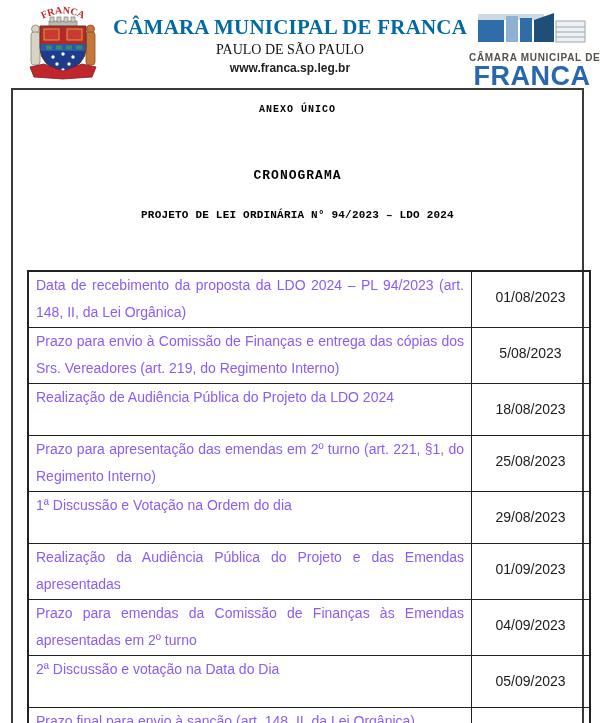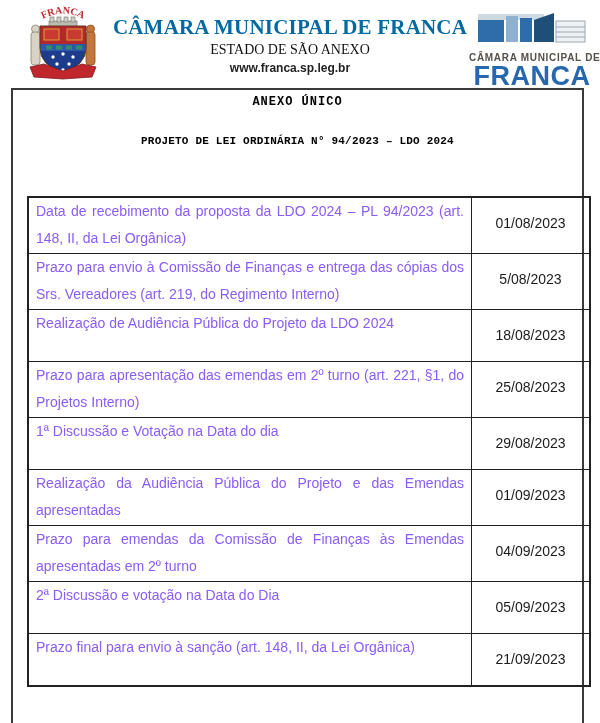--- a/index.html
+++ b/index.html
@@ -17,21 +17,21 @@
   .head-logo{position:absolute;right:5px;top:8px;width:126px;text-align:center;}
   .logo-art{display:block;margin:0 auto;}
   .logo-caption{font-size:10px;letter-spacing:.7px;color:#55504a;margin-top:2px;font-weight:bold;white-space:nowrap;}
   .logo-wordmark{font-size:27px;font-weight:bold;color:#2767ae;letter-spacing:.5px;line-height:1.02;}
 
   
   .doc-box{position:absolute;left:11px;top:88px;width:573px;height:640px;
            border:2px solid #3a3a3a;border-bottom:none;box-sizing:border-box;}
   .mono-title{font-family:"Liberation Mono","DejaVu Sans Mono",monospace;font-weight:bold;
               text-align:center;color:#000;}
-  .annex-title{margin-top:5px;font-size:12px;letter-spacing:1px;}
+  .annex-title{margin-top:14px;font-size:10px;letter-spacing:1px;}
   .schedule-title{margin-top:53px;font-size:13px;letter-spacing:1px;}
   .subject-title{margin-top:26px;font-size:11px;letter-spacing:.2px;}
 
   
   table.schedule{border-collapse:collapse;table-layout:fixed;width:543px;
                  margin:49px 0 0 14px;border:2px solid #222;}
   table.schedule td{border:1.5px solid #222;font-size:14px;line-height:27px;
                     vertical-align:top;overflow:hidden;}
   td.desc{width:428px;padding:0 7px 1px 7px;text-align:justify;color:#8b5cf6;}
   td.date{width:113px;padding:12px 2px;text-align:center;color:#1b1b1b;}
@@ -89,21 +89,21 @@
         <circle cx="43" cy="60" r="1.7" fill="#fff"></circle>
         <circle cx="37" cy="66" r="1.7" fill="#fff"></circle>
       </g>
       <path d="M14,22 h46 v22 q0,17 -23,25 q-23,-8 -23,-25 Z" fill="none" stroke="#5a3b23" stroke-width="1"></path>
 
       <path d="M4,63 L18,60 L37,67 L56,60 L70,63 L66,73 L37,75 L8,73 Z" fill="#c0272d" stroke="#7c1a1d" stroke-width="0.8"></path>
     </svg>
 
     <div class="head-center">
       <div class="org-name">CÂMARA MUNICIPAL DE FRANCA</div>
-      <div class="org-state">ESTADO DE SÃO ANEXO</div>
+      <div class="org-state">PAULO DE SÃO PAULO</div>
       <div class="org-web">www.franca.sp.leg.br</div>
     </div>
 
     <div class="head-logo">
       <svg class="logo-art" width="112" height="42" viewBox="0 0 112 42">
         <rect x="2" y="6" width="66" height="6" fill="#cfd9e2"></rect>
         <rect x="2" y="12" width="26" height="22" fill="#2f6da8"></rect>
         <rect x="30" y="8" width="12" height="26" fill="#8fb1d1"></rect>
         <rect x="44" y="10" width="12" height="24" fill="#2f6da8"></rect>
         <polygon points="58,12 78,5 78,34 58,34" fill="#1f4e79"></polygon>
@@ -112,42 +112,43 @@
         <line x1="80" y1="24" x2="109" y2="24" stroke="#9aa7b2" stroke-width="1"></line>
         <line x1="80" y1="29" x2="109" y2="29" stroke="#9aa7b2" stroke-width="1"></line>
       </svg>
       <div class="logo-caption">CÂMARA MUNICIPAL DE</div>
       <div class="logo-wordmark">FRANCA</div>
     </div>
   </header>
 
   <main class="doc-box">
     <div class="mono-title annex-title">ANEXO ÚNICO</div>
+    <div class="mono-title schedule-title">CRONOGRAMA</div>
     <div class="mono-title subject-title">PROJETO DE LEI ORDINÁRIA N° 94/2023 – LDO 2024</div>
 
     <table class="schedule">
       <tbody id="schedule-body">
           <tr>
             <td class="desc">Data de recebimento da proposta da LDO 2024 – PL 94/2023 (art. 148, II, da Lei Orgânica)</td>
             <td class="date">01/08/2023</td>
           </tr>
           <tr>
             <td class="desc">Prazo para envio à Comissão de Finanças e entrega das cópias dos Srs. Vereadores (art. 219, do Regimento Interno)</td>
             <td class="date">5/08/2023</td>
           </tr>
           <tr>
             <td class="desc">Realização de Audiência Pública do Projeto da LDO 2024</td>
             <td class="date">18/08/2023</td>
           </tr>
           <tr>
-            <td class="desc">Prazo para apresentação das emendas em 2º turno (art. 221, §1, do Projetos Interno)</td>
+            <td class="desc">Prazo para apresentação das emendas em 2º turno (art. 221, §1, do Regimento Interno)</td>
             <td class="date">25/08/2023</td>
           </tr>
           <tr>
-            <td class="desc">1ª Discussão e Votação na Data do dia</td>
+            <td class="desc">1ª Discussão e Votação na Ordem do dia</td>
             <td class="date">29/08/2023</td>
           </tr>
           <tr>
             <td class="desc">Realização da Audiência Pública do Projeto e das Emendas apresentadas</td>
             <td class="date">01/09/2023</td>
           </tr>
           <tr>
             <td class="desc">Prazo para emendas da Comissão de Finanças às Emendas apresentadas em 2º turno</td>
             <td class="date">04/09/2023</td>
           </tr>

